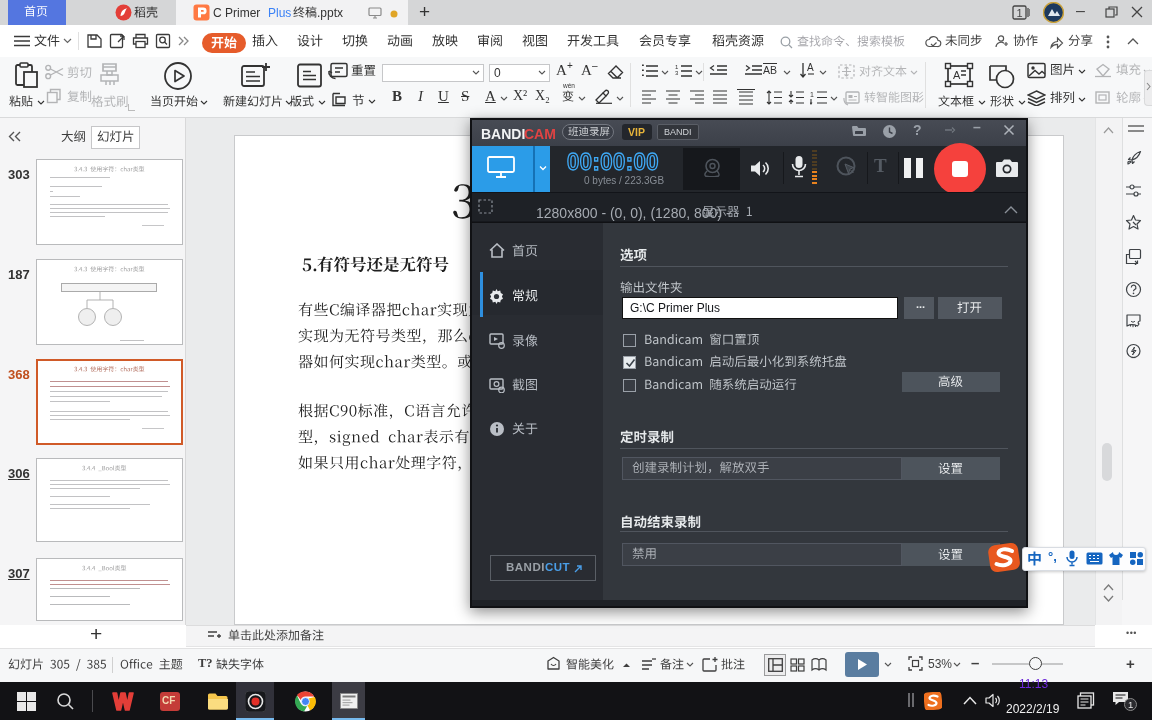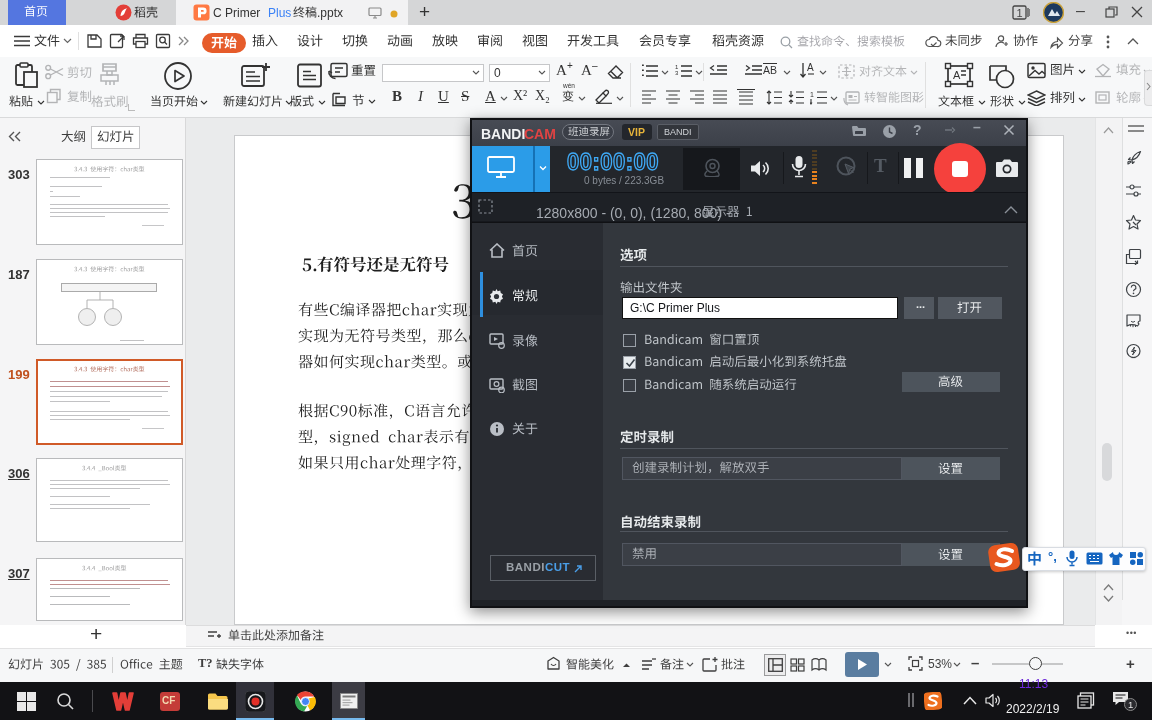--- a/index.html
+++ b/index.html
@@ -762,21 +762,21 @@
       <use href="#s97" x="5721"></use>
       <use href="#s98" x="6721"></use>
       <use href="#s99" x="7721"></use>
       <use href="#s9a" x="8231"></use>
       <use href="#s9b" x="8838"></use>
       <use href="#s9c" x="9401"></use>
       <use href="#s9d" x="9789"></use>
       <use href="#s9e" x="10789"></use>
     </g>
   </svg>
-<div style="position:absolute;left:8px;top:367px;font:700 13px 'Liberation Sans',sans-serif;color:#c0501e;white-space:nowrap;">199</div>
+<div style="position:absolute;left:8px;top:367px;font:700 13px 'Liberation Sans',sans-serif;color:#c0501e;white-space:nowrap;">368</div>
 <div style="position:absolute;left:36px;top:359px;width:147px;height:86px;background:#fff;border:2px solid #d05a28;overflow:hidden"></div>
 <svg style="position:absolute;left:74px;top:366px;" width="70.7" height="6.9" viewBox="0 0 70.7 6.9" fill="#b06a5a">
     <g transform="translate(0,5.3) scale(0.006000,-0.006000)">
       <use href="#s91" x="0"></use>
       <use href="#s92" x="555"></use>
       <use href="#s93" x="833"></use>
       <use href="#s92" x="1388"></use>
       <use href="#s91" x="1666"></use>
       <use href="#s94" x="2721"></use>
       <use href="#s95" x="3721"></use>

